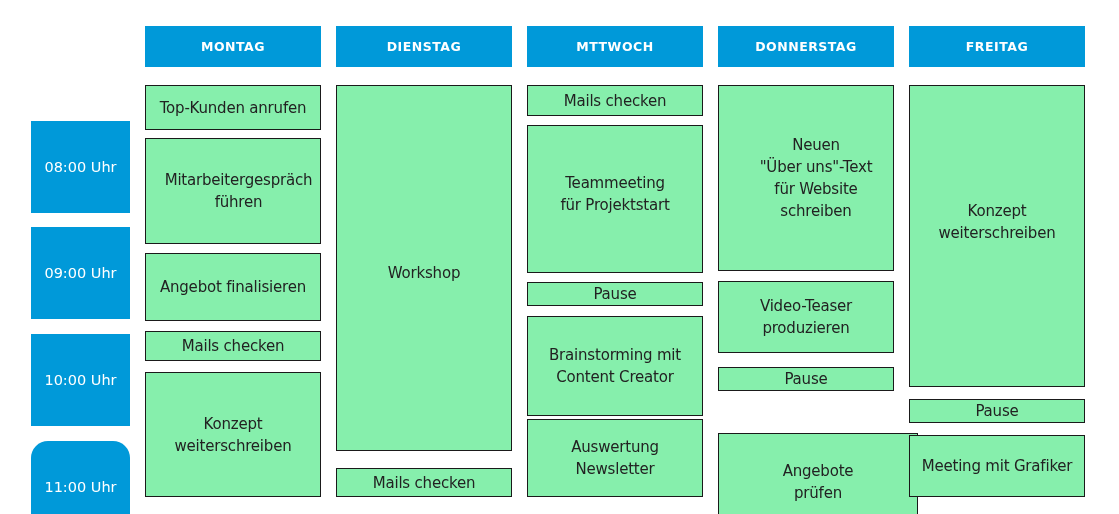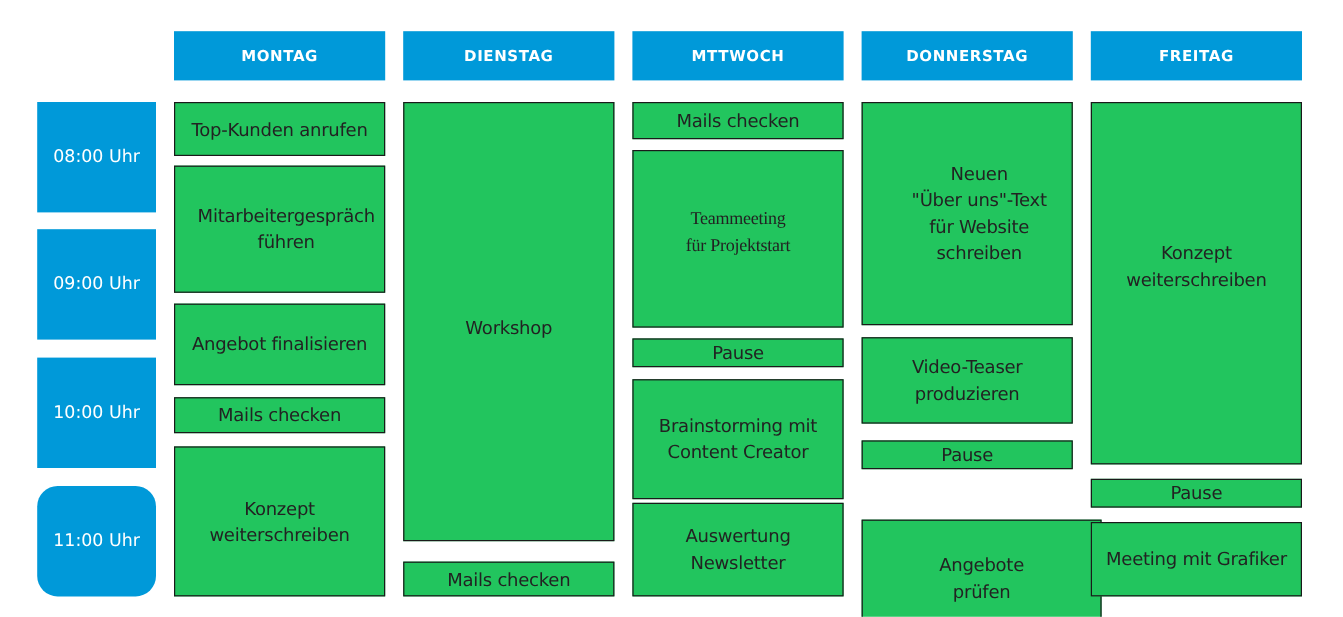--- a/index.html
+++ b/index.html
@@ -2,22 +2,22 @@
 <html><head>
 <meta charset="utf-8">
 <style>
   html, body { margin:0; padding:0; background:#ffffff; }
   body { width:1119px; height:514px; position:relative; overflow:hidden;
          font-family:"DejaVu Sans", "Liberation Sans", sans-serif; }
   .hdr { position:absolute; top:26px; height:41px; width:176px; background:#0099d9;
          color:#fff; font-weight:bold; font-size:12.5px; letter-spacing:0.5px;
          display:flex; align-items:center; justify-content:center; font-family:"DejaVu Sans", sans-serif; }
   .time { position:absolute; left:31px; width:99px; height:92px; background:#0099d9;
-          color:#fff; font-size:14.5px; display:flex; align-items:center; justify-content:center; }
-  .task { position:absolute; box-sizing:border-box; border:1.5px solid #1a1a1a; background:#22c55e;
+          color:#fff; font-size:14.5px; display:flex; align-items:center; justify-content:center;margin-top:36px; }
+  .task { position:absolute; box-sizing:border-box; border:1.5px solid #1a1a1a; background:#86efac;
           color:#222; font-size:15px; line-height:22px; text-align:center;
           display:flex; align-items:center; justify-content:center; white-space:pre-line;
           font-family:"DejaVu Sans", sans-serif; letter-spacing:-0.2px; }
   .task span { display:block; }
 </style>
 </head>
 <body>
 
 <div class="hdr" style="left:145px;">MONTAG</div>
 <div class="hdr" style="left:336px;">DIENSTAG</div>
@@ -35,21 +35,21 @@
 führen</span></div>
 <div class="task" style="left:145px;top:253px;width:176px;height:68px;"><span>Angebot finalisieren</span></div>
 <div class="task" style="left:145px;top:331px;width:176px;height:30px;"><span>Mails checken</span></div>
 <div class="task" style="left:145px;top:372px;width:176px;height:125px;"><span>Konzept
 weiterschreiben</span></div>
 
 <div class="task" style="left:336px;top:85px;width:176px;height:366px;padding-bottom:24px;align-items:flex-start;padding-top:176px;"><span>Workshop</span></div>
 <div class="task" style="left:336px;top:468px;width:176px;height:29px;"><span>Mails checken</span></div>
 
 <div class="task" style="left:527px;top:85px;width:176px;height:31px;"><span>Mails checken</span></div>
-<div class="task" style="left:527px;top:125px;width:176px;height:148px;align-items:flex-start;padding-top:46px;font-family:Liberation Serif, serif;"><span>Teammeeting
+<div class="task" style="left:527px;top:125px;width:176px;height:148px;align-items:flex-start;padding-top:46px;"><span>Teammeeting
 für Projektstart</span></div>
 <div class="task" style="left:527px;top:282px;width:176px;height:24px;"><span>Pause</span></div>
 <div class="task" style="left:527px;top:316px;width:176px;height:100px;"><span>Brainstorming mit
 Content Creator</span></div>
 <div class="task" style="left:527px;top:419px;width:176px;height:78px;"><span>Auswertung
 Newsletter</span></div>
 
 <div class="task" style="left:718px;top:85px;width:176px;height:186px;padding-left:20px;"><span>Neuen
 "Über uns"-Text
 für Website

